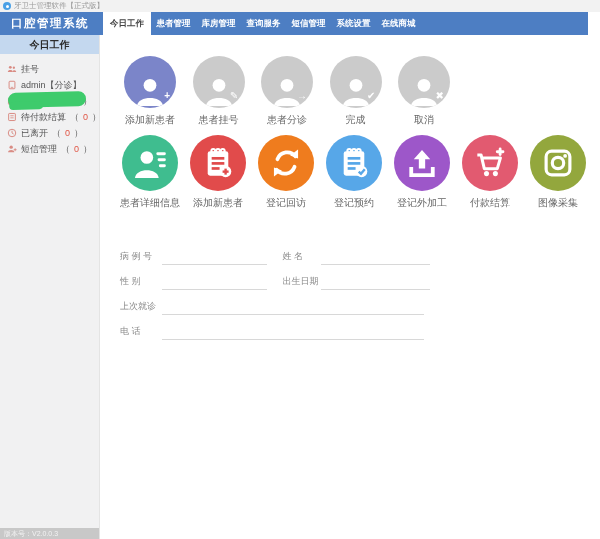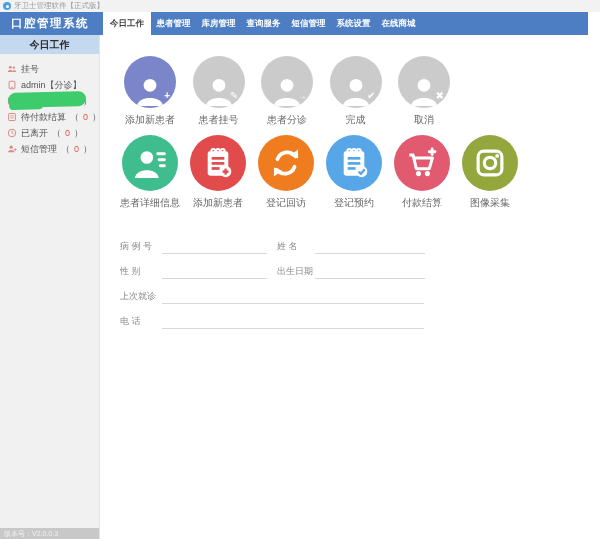--- a/index.html
+++ b/index.html
@@ -82,23 +82,23 @@
   .circle svg { display:block; }
   .badge {
     position:absolute; right:6px; bottom:7px; color:#fff; font-size:10px;
     font-weight:bold; line-height:1;
   }
   .act-label {
     margin-top:5px; font-size:10px; color:#666; white-space:nowrap;
   }
   
   .form { padding:30px 0 0 20px; width:330px; }
-  .frow { display:flex; align-items:flex-start; height:25px; }
+  .frow { display:flex; align-items:flex-end; height:25px; }
   .flabel { width:42px; flex:none; font-size:9px; color:#8a8a8a; padding-bottom:2px; }
-  .flabel2 { width:38px; flex:none; font-size:9px; color:#8a8a8a; padding-bottom:2px; margin-left:10px; }
+  .flabel2 { width:38px; flex:none; font-size:9px; color:#8a8a8a; padding-bottom:2px; margin-left:16px; }
   .fline { height:14px; border-bottom:1px solid #d8d8d8; }
   .w105 { width:105px; } .w110 { width:110px; } .wfull { width:262px; }
 </style>
 </head>
 <body>
 
 <div class="app">
 
   <div class="titlebar">
     <span class="app-logo"></span>
@@ -310,20 +310,29 @@
             <rect x="8" y="8.2" width="8" height="1.7" fill="var(--c)"></rect>
               <rect x="8" y="11.4" width="8" height="1.7" fill="var(--c)"></rect>
               <rect x="8" y="14.6" width="5" height="1.7" fill="var(--c)"></rect>
             <circle cx="16.8" cy="17.4" r="3.6" fill="#fff"></circle>
             <path d="M15 17.4 L16.4 18.8 L18.8 15.9" stroke="var(--c)" stroke-width="1.5" fill="none"></path>
           </svg>
         </div>
         <div class="act-label">登记预约</div>
       </div>
 
+      <div class="act">
+        <div class="circle" style="--c: #9d57c9;">
+          <svg width="38" height="38" viewBox="0 0 24 24">
+            <path d="M12 3.8 L17.2 9.6 L14 9.6 L14 15.5 L10 15.5 L10 9.6 L6.8 9.6 Z" fill="#fff"></path>
+            <path d="M5.2 14.5 V19.6 H18.8 V14.5" stroke="#fff" stroke-width="2.4" fill="none"></path>
+          </svg>
+        </div>
+        <div class="act-label">登记外加工</div>
+      </div>
 
       <div class="act">
         <div class="circle" style="--c: #e25a70;">
           <svg width="38" height="38" viewBox="0 0 24 24">
             <path d="M4 7 H6.4 L8.4 15.6 H16.6 L18.6 8.8 H7" stroke="#fff" stroke-width="1.9" fill="none" stroke-linejoin="round"></path>
             <circle cx="9.8" cy="18.7" r="1.6" fill="#fff"></circle>
               <circle cx="15.4" cy="18.7" r="1.6" fill="#fff"></circle>
             <rect x="15.7" y="4" width="5.4" height="1.8" rx=".9" fill="#fff"></rect>
               <rect x="17.5" y="2.2" width="1.8" height="5.4" rx=".9" fill="#fff"></rect>
           </svg>

